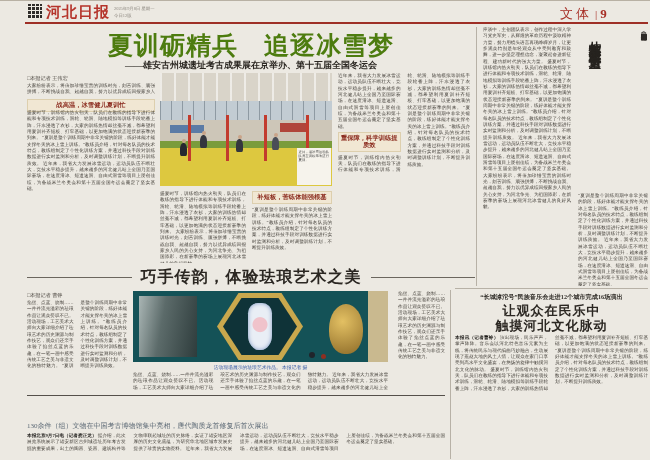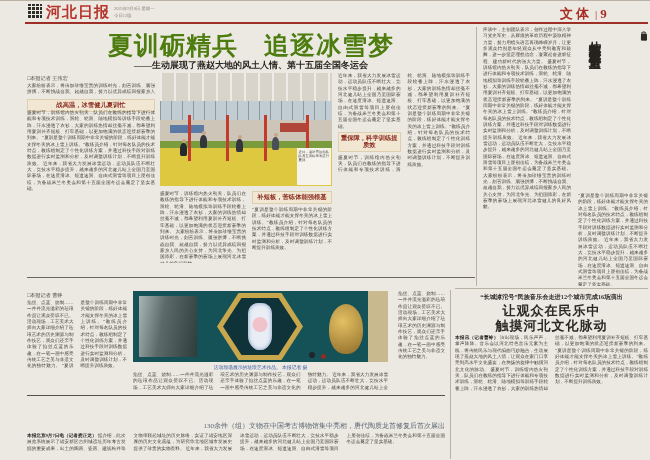--- a/index.html
+++ b/index.html
@@ -37,28 +37,28 @@
 
 <div id="page">
 
   <div class="abs" id="qr" style="left:27px;top:3px;width:15px;height:15px"></div>
   <div class="abs" style="left:46px;top:2px;font-size:15px;font-weight:bold;color:#b5342b;letter-spacing:1px">河北日报</div>
   <div class="abs" style="left:114px;top:5px;font-size:4.4px;color:#8a857d;line-height:1.5">
     <div>2025年9月8日 星期一</div>
     <div>今日12版</div>
   </div>
   <div class="abs" style="left:560px;top:4px;display:flex;align-items:baseline">
-    <span style="font-size:13px;font-weight:bold;color:#a72f26;letter-spacing:3px">文体</span>
+    <span style="font-size:13px;font-weight:normal;color:#a72f26;letter-spacing:3px">文体</span>
     <span style="font-size:11px;color:#a72f26;margin:0 3px">|</span>
     <span style="font-size:13px;font-weight:bold;color:#a72f26">9</span>
   </div>
   <div class="abs" style="left:25px;top:21px;width:623px;height:2px;background:#9e2f26"></div>
 
   <div class="abs hl" style="left:27px;top:28px;width:448px;font-size:25px;letter-spacing:1px;color:#4d7c0f">夏训砺精兵　追逐冰雪梦</div>
-  <div class="abs hl" style="left:27px;top:58px;width:448px;font-size:9px">——生动展现了燕赵大地的风土人情、第十五届全国冬运会</div>
+  <div class="abs hl" style="left:27px;top:58px;width:448px;font-size:9px">——雄安古州城遗址考古成果展在京举办、第十五届全国冬运会</div>
   <div class="abs byline" style="left:27px;top:74px;width:128px">□本报记者 王伟宏</div>
 
   <div class="abs txt" style="left:27px;top:82px;width:128px;height:13px">
     <span>大家纷纷表示，将倍加珍惜宝贵的训练时光，刻苦训练、顽强拼搏，不断挑战自我、超越自我，努力以优异成绩回报家乡人民的关心支持，为河北争光、为祖国添彩，在新赛季的赛场上展现河北冰雪健儿的良好风貌。</span>
   </div>
   <div class="abs xhead" style="left:27px;top:96px;width:128px">战高温，冰雪健儿夏训忙</div>
   <div class="abs txt" style="left:27px;top:109px;width:128px;height:151px">
     <span>盛夏时节，训练馆内热火朝天，队员们在教练的指导下进行体能和专项技术训练，滑轮、轮滑、陆地模拟等训练手段轮番上阵，汗水浸透了衣衫，大家的训练热情却丝毫不减，都希望利用夏训补齐短板、打牢基础，以更加饱满的状态迎接新赛季的到来。</span>
     <span>“夏训是整个训练周期中非常关键的阶段，练好体能才能支撑冬天的冰上雪上训练。”教练员介绍，针对每名队员的技术特点，教练组制定了个性化训练方案，并通过科技手段对训练数据进行实时监测和分析，及时调整训练计划，不断提升训练质效。</span>
     <span>近年来，我省大力发展冰雪运动，运动员队伍不断壮大，竞技水平稳步提升，越来越多的河北健儿站上全国乃至国际赛场，在速度滑冰、短道速滑、自由式滑雪等项目上屡创佳绩，为备战米兰冬奥会和第十五届全国冬运会奠定了坚实基础。</span>
@@ -118,20 +118,21 @@
     <div class="abs vert" style="left:8px;top:2px;height:156px;font-size:12.5px;font-weight:bold;
          color:#26231f;letter-spacing:1.5px">从辉煌军史中汲取奋进力量</div>
   </div>
   <div class="abs txt" style="left:578px;top:192px;width:70px;height:93px">
     <span>“夏训是整个训练周期中非常关键的阶段，练好体能才能支撑冬天的冰上雪上训练。”教练员介绍，针对每名队员的技术特点，教练组制定了个性化训练方案，并通过科技手段对训练数据进行实时监测和分析，及时调整训练计划，不断提升训练质效。</span>
     <span>近年来，我省大力发展冰雪运动，运动员队伍不断壮大，竞技水平稳步提升，越来越多的河北健儿站上全国乃至国际赛场，在速度滑冰、短道速滑、自由式滑雪等项目上屡创佳绩，为备战米兰冬奥会和第十五届全国冬运会奠定了坚实基础。</span>
   </div>
 
   <div class="abs" style="left:27px;top:265px;width:448px;height:22px;display:flex;align-items:center">
     <div class="hline" style="flex:1;background:#6b665e"></div>
+    <div class="hl" style="font-size:16px;letter-spacing:1px;margin:0 9px">巧手传韵，体验珐琅艺术之美</div>
     <div class="hline" style="flex:1;background:#6b665e"></div>
   </div>
   <div class="abs byline" style="left:27px;top:291px;width:100px">□本报记者 曹铮</div>
   <div class="abs txt c2" style="left:27px;top:299px;width:100px;height:92px">
     <span>掐丝、点蓝、烧制……一件件流光溢彩的珐琅作品让观众赞叹不已。活动现场，工艺美术大师向大家详细介绍了珐琅艺术的历史渊源与制作技艺，观众们还亲手体验了掐丝点蓝的乐趣，在一笔一画中感受传统工艺之美与非遗文化的独特魅力。</span>
     <span>“夏训是整个训练周期中非常关键的阶段，练好体能才能支撑冬天的冰上雪上训练。”教练员介绍，针对每名队员的技术特点，教练组制定了个性化训练方案，并通过科技手段对训练数据进行实时监测和分析，及时调整训练计划，不断提升训练质效。</span>
   </div>
 
   <div class="abs" style="left:133px;top:290px;width:255px;height:71px;background:#145257;overflow:hidden">
     <div class="abs" style="left:6px;top:5px;width:58px;height:61px;
@@ -153,21 +154,21 @@
     <span>掐丝、点蓝、烧制……一件件流光溢彩的珐琅作品让观众赞叹不已。活动现场，工艺美术大师向大家详细介绍了珐琅艺术的历史渊源与制作技艺，观众们还亲手体验了掐丝点蓝的乐趣，在一笔一画中感受传统工艺之美与非遗文化的独特魅力。</span>
     <span>近年来，我省大力发展冰雪运动，运动员队伍不断壮大，竞技水平稳步提升，越来越多的河北健儿站上全国乃至国际赛场，在速度滑冰、短道速滑、自由式滑雪等项目上屡创佳绩，为备战米兰冬奥会和第十五届全国冬运会奠定了坚实基础。</span>
   </div>
   <div class="abs txt" style="left:398px;top:290px;width:47px;height:102px">
     <span>掐丝、点蓝、烧制……一件件流光溢彩的珐琅作品让观众赞叹不已。活动现场，工艺美术大师向大家详细介绍了珐琅艺术的历史渊源与制作技艺，观众们还亲手体验了掐丝点蓝的乐趣，在一笔一画中感受传统工艺之美与非遗文化的独特魅力。</span>
   </div>
 
   <div class="abs vline" style="left:450px;top:289px;height:169px"></div>
 
   <div class="abs hline" style="left:27px;top:394px;width:418px;background:#55504a"></div>
-  <div class="abs" style="left:27px;top:420px;width:418px;font-size:7px;color:#5d6a76;text-align:right">130余件（组）文物在中国考古博物馆集中亮相，唐代陶质龙首修复后首次展出</div>
+  <div class="abs" style="left:27px;top:420px;width:418px;font-size:7px;color:#5d6a76;text-align:left">130余件（组）文物在中国考古博物馆集中亮相，唐代陶质龙首修复后首次展出</div>
   <div class="abs txt c4" style="left:27px;top:432px;width:418px;height:26px">
     <span class="lead">本报北京9月7日电（记者龚正龙）</span>
     <span>据介绍，此次展览系统展示了雄安新区古州城遗址历年考古发掘的重要成果，出土的陶器、瓷器、建筑构件等文物串联起城址的历史脉络，实证了雄安地区深厚的历史文化底蕴，为研究华北地区城市发展史提供了珍贵的实物资料。</span>
     <span>近年来，我省大力发展冰雪运动，运动员队伍不断壮大，竞技水平稳步提升，越来越多的河北健儿站上全国乃至国际赛场，在速度滑冰、短道速滑、自由式滑雪等项目上屡创佳绩，为备战米兰冬奥会和第十五届全国冬运会奠定了坚实基础。</span>
   </div>
 
   <div class="abs hline" style="left:455px;top:287px;width:193px"></div>
   <div class="abs" style="left:455px;top:292px;width:193px;font-size:6.2px;font-weight:bold;color:#33302b;text-align:center">“长城滹沱号”民族音乐会走进12个城市完成16场演出</div>
   <div class="abs hl" style="left:455px;top:301px;width:193px;font-size:13px;letter-spacing:1px">让观众在民乐中</div>
   <div class="abs hl" style="left:455px;top:316px;width:193px;font-size:13px;letter-spacing:1px">触摸河北文化脉动</div>

